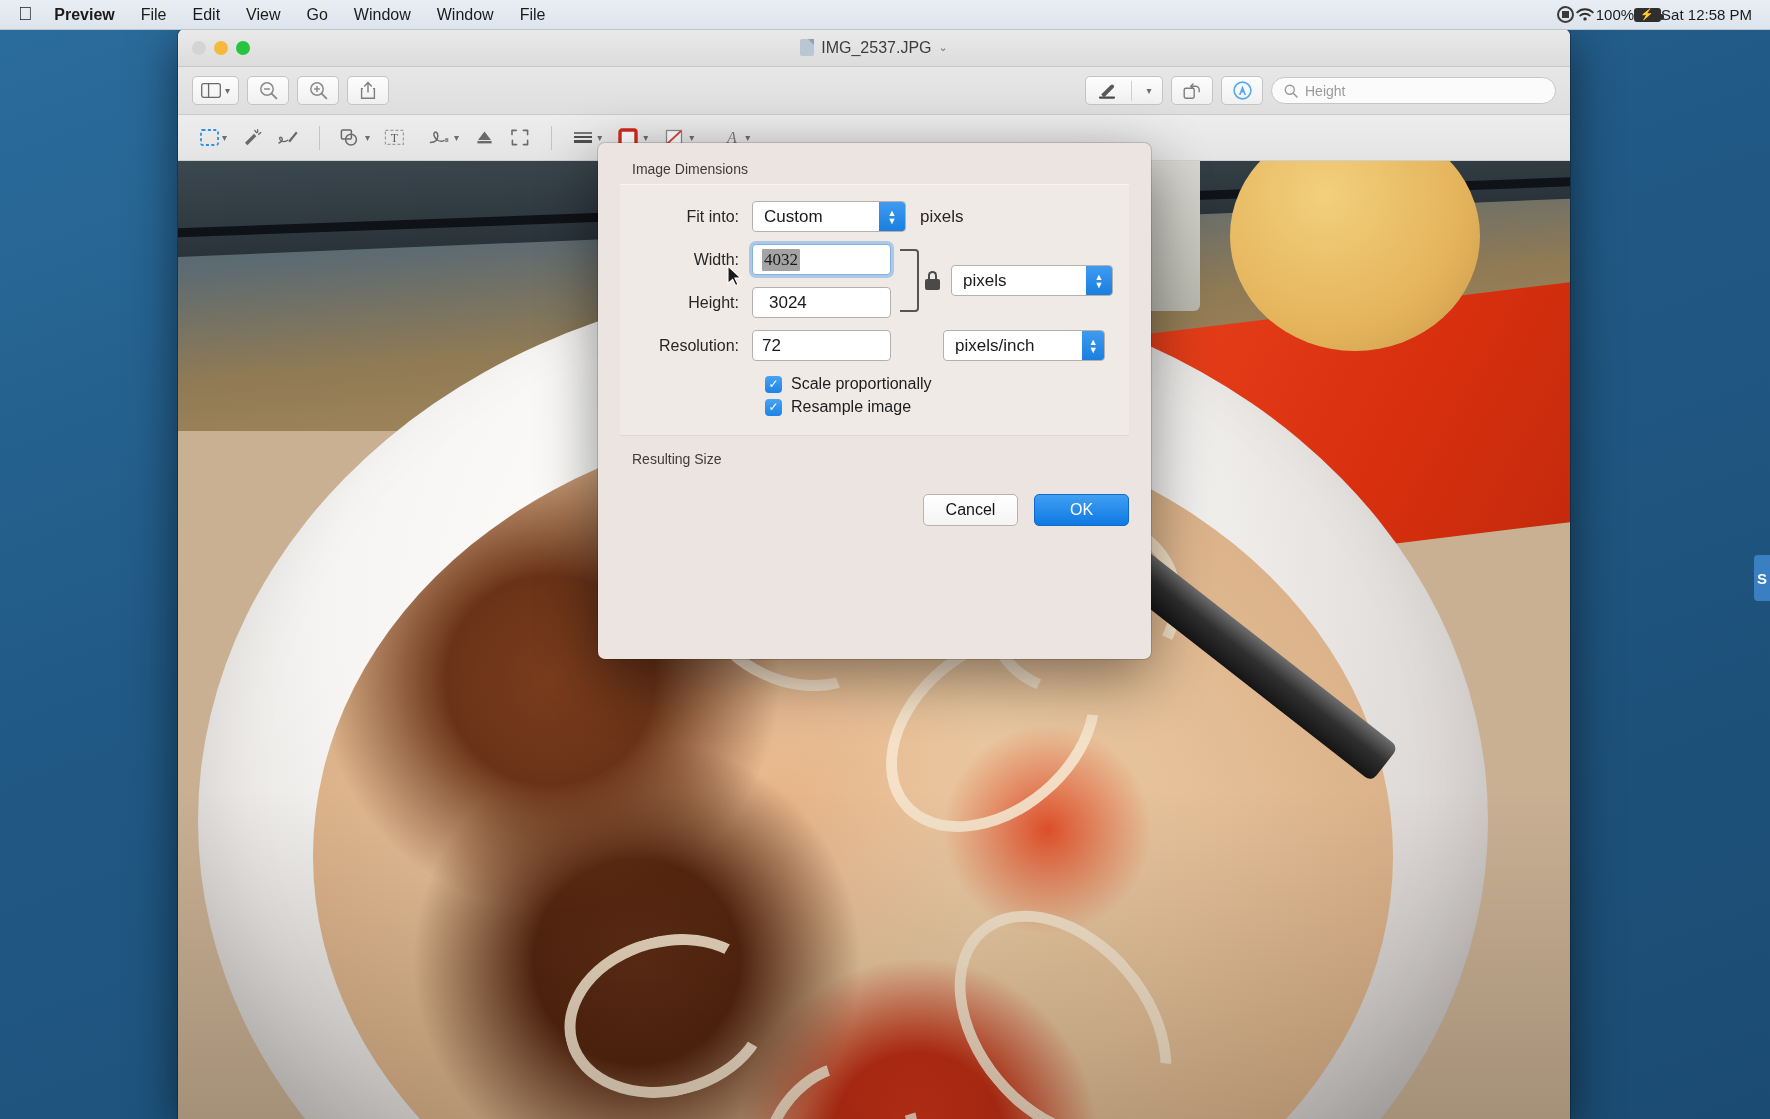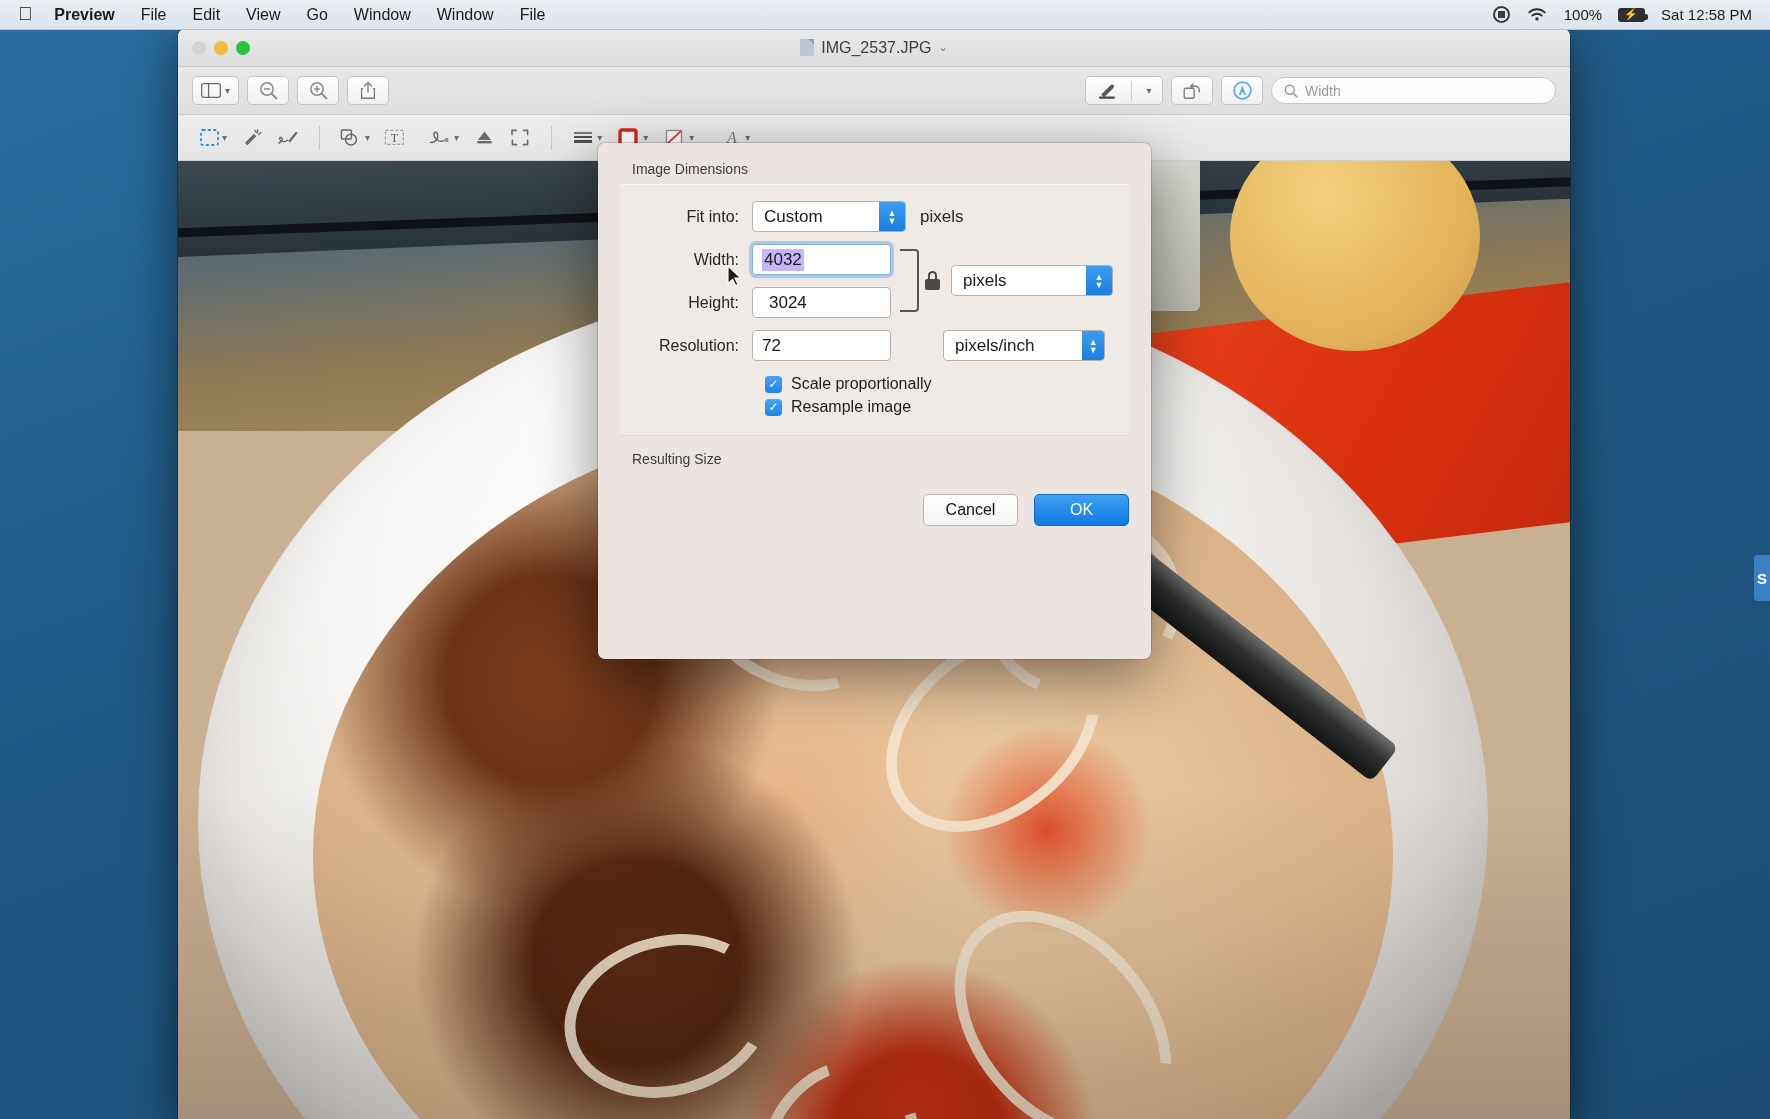--- a/index.html
+++ b/index.html
@@ -26,21 +26,21 @@
     font-size:16px; color:#1b1b1b;
     z-index:40;
   }
   .menubar .apple {
     margin-left:18px; margin-right:22px;
     font-size:19px; line-height:1; position:relative; top:-1px;
   }
   .menubar .mitem { margin-right:26px; white-space:nowrap; }
   .menubar .mitem.bold { font-weight:bold; }
   .menubar .spacer { flex:1; }
-  .status { display:flex; align-items:center; gap:16px; margin-right:18px; font-size:15px; }
+  .status { display:flex; align-items:center; margin-right:18px; font-size:15px; }
   .status .rec {
     width:17px; height:17px; border-radius:50%;
     border:2px solid #3a3a3a; display:flex; align-items:center; justify-content:center;
   }
   .status .rec i { width:7px; height:7px; background:#3a3a3a; display:block; }
   .batt {
     width:27px; height:14px; border:2px solid #2f2f2f; border-radius:3px;
     position:relative; display:flex; align-items:center; justify-content:center;
     background:#2f2f2f;
   }
@@ -234,21 +234,21 @@
   }
   .field {
     height:31px; background:#fff; border:1px solid #b6b0ad;
     border-radius:4px; display:flex; align-items:center;
     padding:0 9px; font-size:17px; color:#1a1a1a;
   }
   .field.focused {
     border:1px solid #7fb2e8;
     box-shadow:0 0 0 3px rgba(80,150,225,.42);
   }
-  .field .selected-text { background:#c4b5fd; padding:1px 2px; border-radius:1px; }
+  .field .selected-text { background:#a3a3a3; padding:1px 2px; border-radius:1px;font-family:Liberation Serif, serif; }
   .popup {
     height:31px; background:#fff; border:1px solid #b6b0ad;
     border-radius:4px; display:flex; align-items:center;
     padding:0 0 0 11px; font-size:17px; color:#1a1a1a;
     position:relative; justify-content:space-between;gap:38px;
   }
   .stepper {
     width:26px; height:29px; background:linear-gradient(#3e9bf0,#1a7fe0);
     border-radius:0 3px 3px 0;
     display:flex; flex-direction:column; align-items:center; justify-content:center;
@@ -416,21 +416,21 @@
         <svg width="21" height="21" viewBox="0 0 21 21">
           <circle cx="10.5" cy="10.5" r="8.4" fill="none" stroke="#58a8ef" stroke-width="1.6"></circle>
           <path d="M10.5 5.6l3.6 9.4h-1.7l-.9-2.6H9.5l-.9 2.6H6.9z" fill="#58a8ef"></path>
         </svg>
       </div>
       <div class="searchbox">
         <svg width="14" height="14" viewBox="0 0 14 14">
           <circle cx="5.8" cy="5.8" r="4.5" fill="none" stroke="#9b9b9b" stroke-width="1.4"></circle>
           <line x1="9.2" y1="9.2" x2="13" y2="13" stroke="#9b9b9b" stroke-width="1.6" stroke-linecap="round"></line>
         </svg>
-        <span>Width</span>
+        <span>Height</span>
       </div>
     </div>
 
     <div class="markupbar">
       <div class="mk sel">
         <svg width="19" height="17" viewBox="0 0 19 17">
           <rect x="1" y="1" width="17" height="15" rx="1.5" fill="none" stroke="#2b8fe8" stroke-width="1.8" stroke-dasharray="3 2.4"></rect>
         </svg>
         <span class="caret">▾</span>
       </div>

